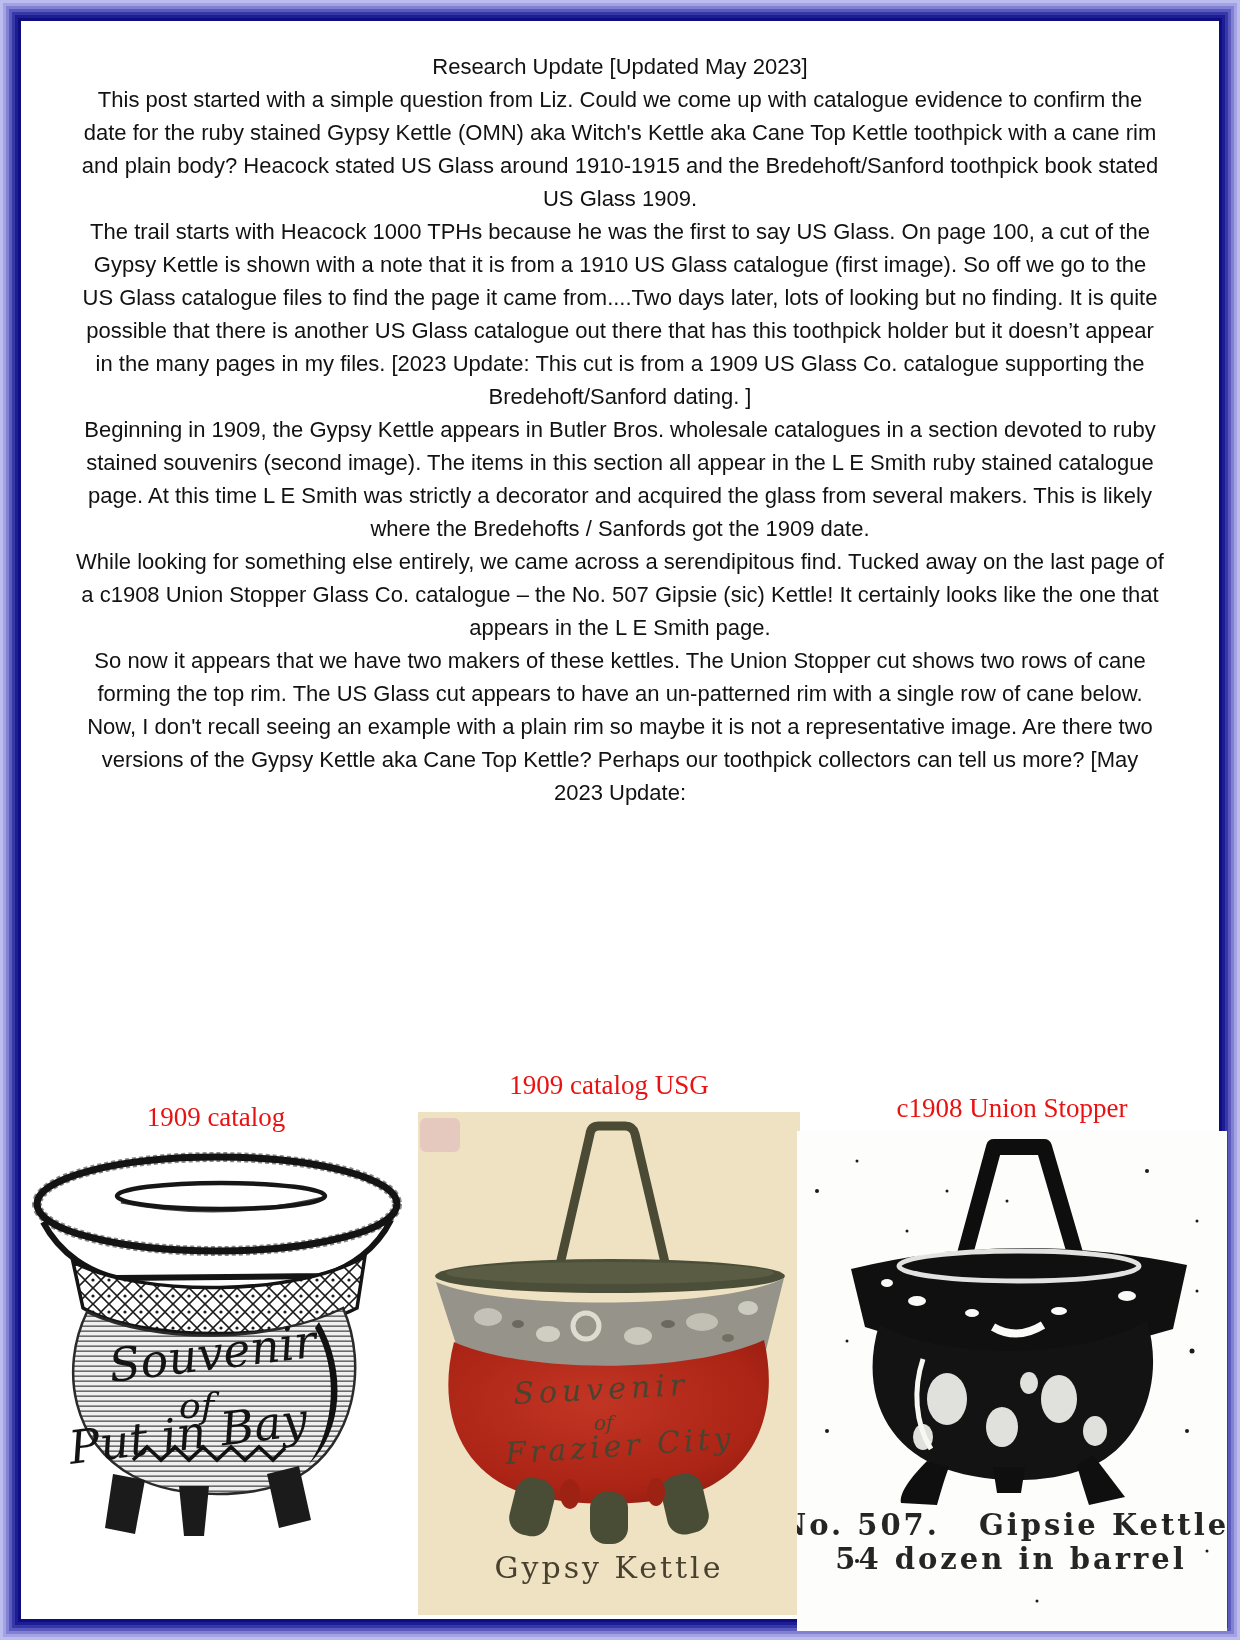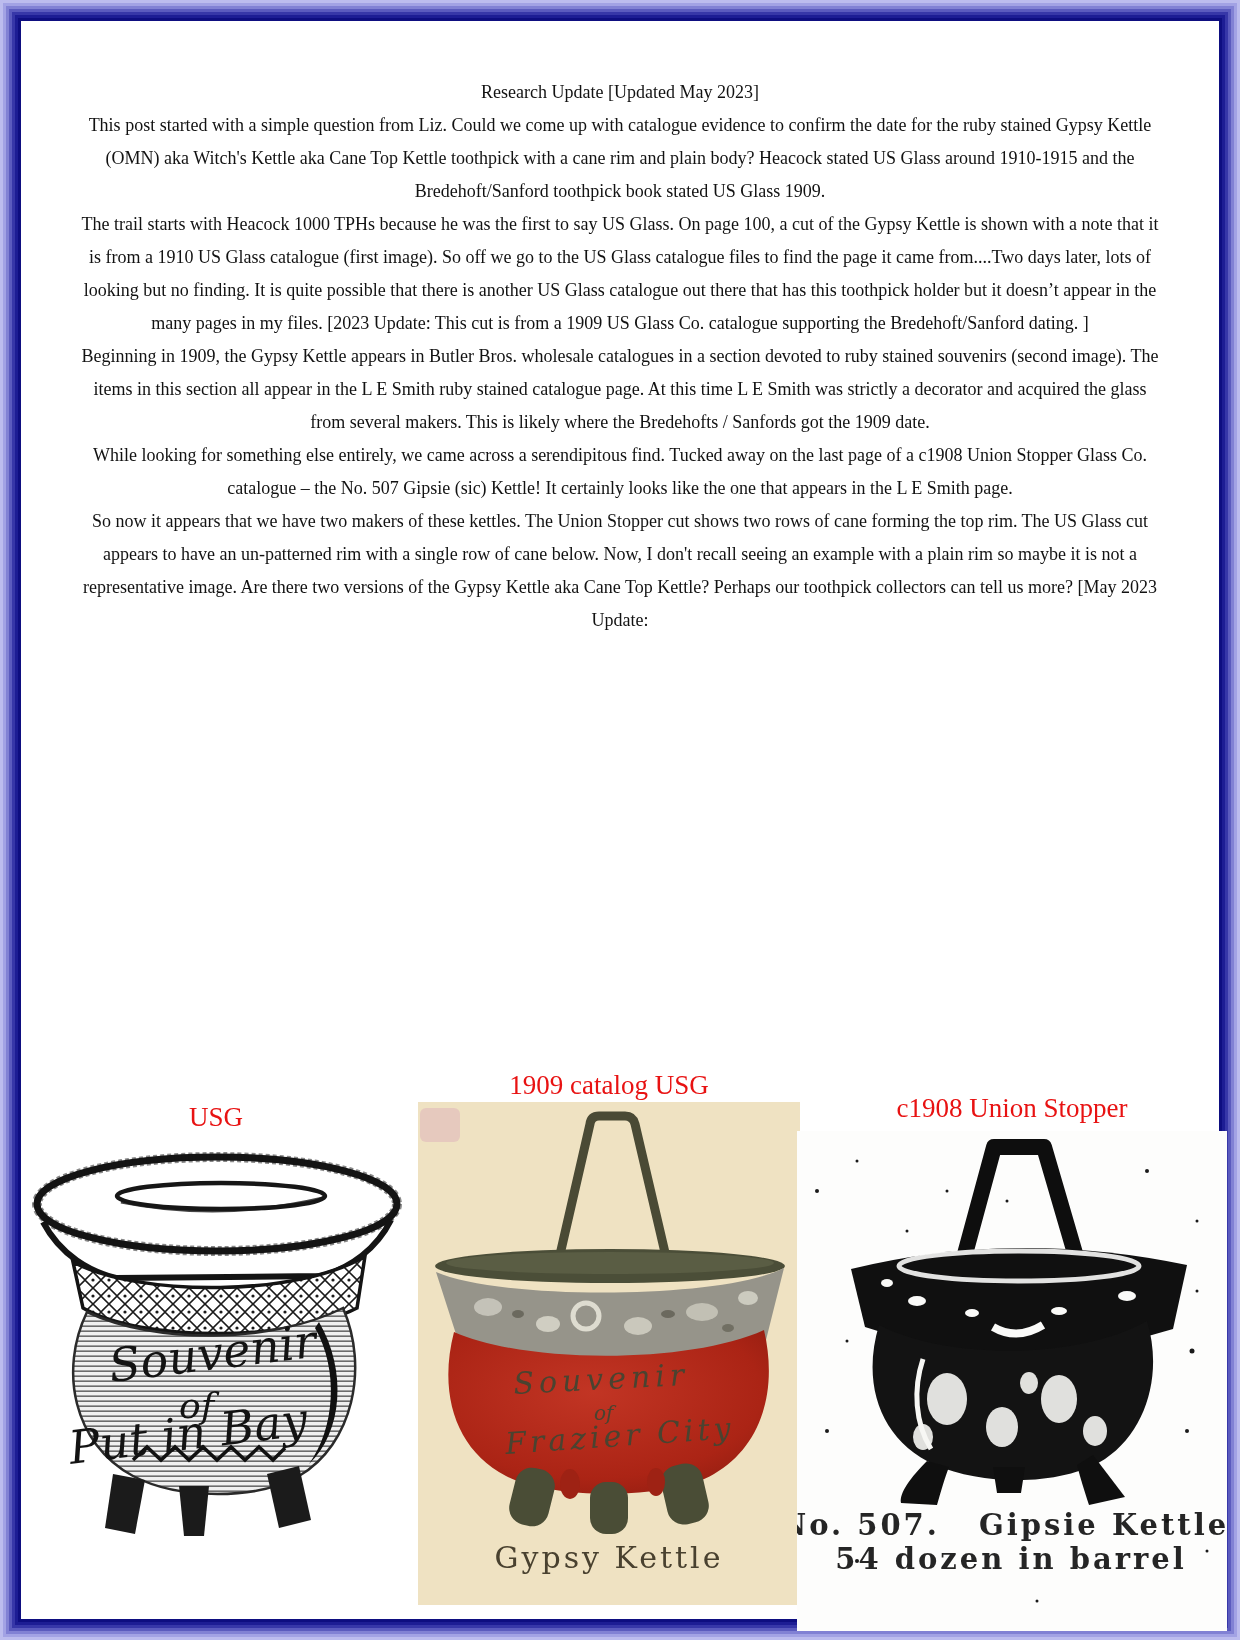--- a/index.html
+++ b/index.html
@@ -14,23 +14,23 @@
     box-shadow:
       inset 0 0 0 3px  #bcbcee,
       inset 0 0 0 6px  #a2a2e4,
       inset 0 0 0 9px  #8181d4,
       inset 0 0 0 12px #5b5bbe,
       inset 0 0 0 15px #3737a8,
       inset 0 0 0 18px #1d1d94,
       inset 0 0 0 21px #0e0e80;
   }
   .article {
-    padding: 76px 76px 0 76px;
-    font-family: Liberation Serif, serif;
-    font-size: 18px;
+    padding: 50px 76px 0 76px;
+    font-family: Liberation Sans, sans-serif;
+    font-size: 22px;
     line-height: 33px;
     color: #121212;
     text-align: center;
   }
   .article p { margin: 0; }
   .article p.update-para { margin-top: 6px; }
   .figures {
     position: absolute;
     left: 21px; right: 21px;
     top: 1038px; bottom: 21px;
@@ -40,21 +40,21 @@
     font-family: "Liberation Serif", serif;
     font-size: 27px;
     color: #e81212;
     text-align: center;
     line-height: 34px;
   }
   .cap span { display: block; }
   .fig-left  { left: 0;     width: 390px; top: 60px; }
   .fig-left  .cap { line-height: 38px; margin-bottom: 8px; }
   .fig-mid   { left: 397px; width: 382px; top: 30px; }
-  .fig-mid   .cap { }
+  .fig-mid   .cap { margin-bottom: 10px; }
   .fig-right { left: 776px; width: 430px; top: 30px; }
   .fig-right .cap { margin-bottom: 6px; margin-top: 23px; }
   .fig svg { display: block; }
   .script {
     font-family: "DejaVu Serif", serif;
     font-style: italic;
     fill: #131313;
   }
   .script.mid { fill: #4a4330; }
   .printlabel {
@@ -80,21 +80,21 @@
     <p>The trail starts with Heacock 1000 TPHs because he was the first to say US Glass. On page 100, a cut of the Gypsy Kettle is shown with a note that it is from a 1910 US Glass catalogue (first image). So off we go to the US Glass catalogue files to find the page it came from....Two days later, lots of looking but no finding. It is quite possible that there is another US Glass catalogue out there that has this toothpick holder but it doesn’t appear in the many pages in my files. [2023 Update: This cut is from a 1909 US Glass Co. catalogue supporting the Bredehoft/Sanford dating. ]</p>
     <p>Beginning in 1909, the Gypsy Kettle appears in Butler Bros. wholesale catalogues in a section devoted to ruby stained souvenirs (second image). The items in this section all appear in the L E Smith ruby stained catalogue page. At this time L E Smith was strictly a decorator and acquired the glass from several makers. This is likely where the Bredehofts / Sanfords got the 1909 date.</p>
     <p>While looking for something else entirely, we came across a serendipitous find. Tucked away on the last page of a c1908 Union Stopper Glass Co. catalogue – the No. 507 Gipsie (sic) Kettle! It certainly looks like the one that appears in the L E Smith page.</p>
     <p>So now it appears that we have two makers of these kettles. The Union Stopper cut shows two rows of cane forming the top rim. The US Glass cut appears to have an un-patterned rim with a single row of cane below. Now, I don't recall seeing an example with a plain rim so maybe it is not a representative image. Are there two versions of the Gypsy Kettle aka Cane Top Kettle? Perhaps our toothpick collectors can tell us more? [May 2023 Update:</p>
   </div>
 
   <div class="figures">
 
     <figure class="fig fig-left">
       <figcaption class="cap">
-        <span>USG</span>
+        <span>1909 catalog</span>
       </figcaption>
       <svg width="390" height="395" viewBox="0 0 390 395" xmlns="http://www.w3.org/2000/svg">
         <defs>
           <pattern id="caneL" width="16" height="16" patternUnits="userSpaceOnUse">
             <rect width="16" height="16" fill="#ffffff"></rect>
             <path d="M0,8 L8,0 L16,8 L8,16 Z" fill="none" stroke="#1a1a1a" stroke-width="1.6"></path>
             <circle cx="8" cy="8" r="1.6" fill="#1a1a1a"></circle>
           </pattern>
           <pattern id="hatchL" width="7" height="5" patternUnits="userSpaceOnUse">
             <rect width="7" height="5" fill="#f0f0f0"></rect>

